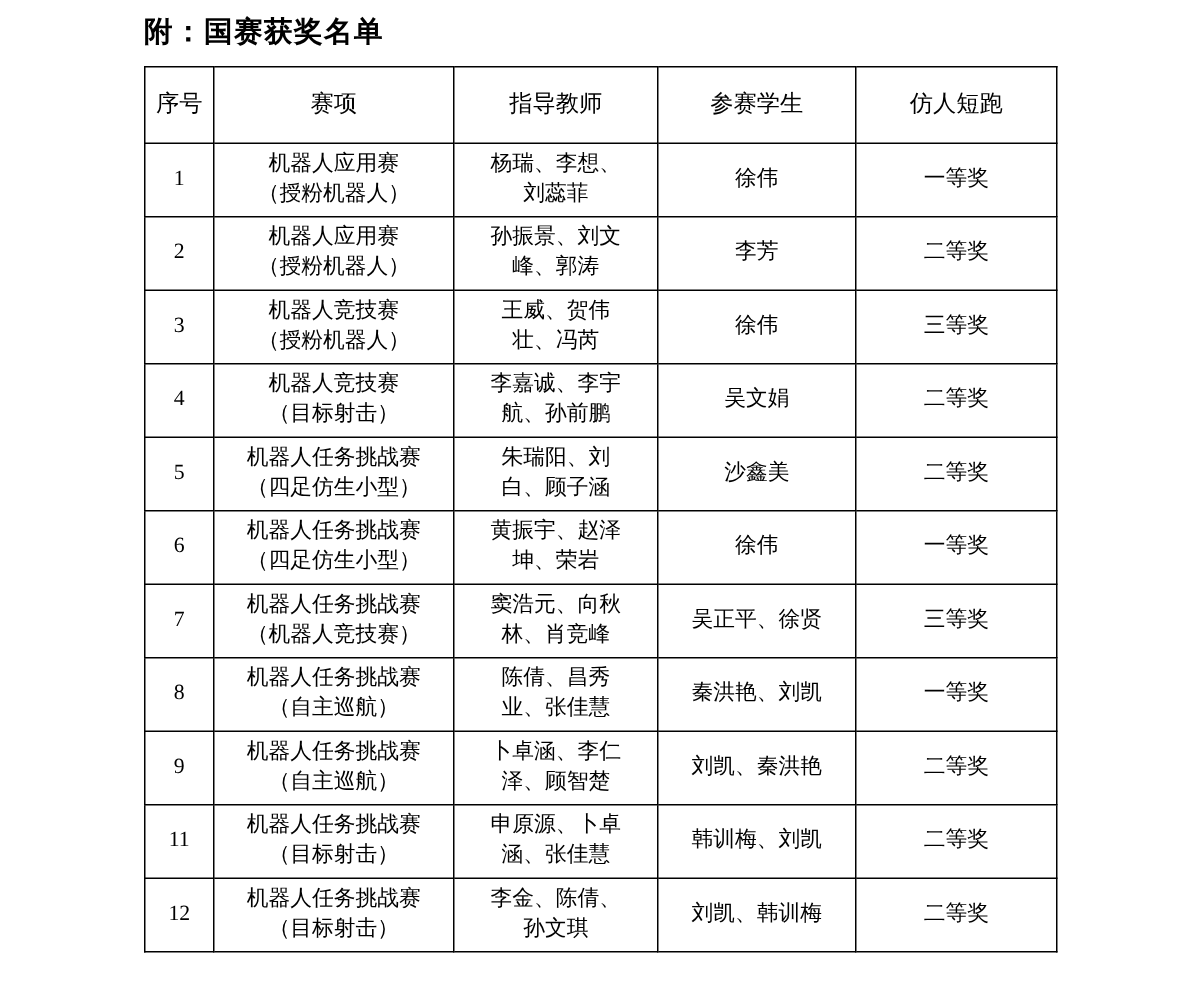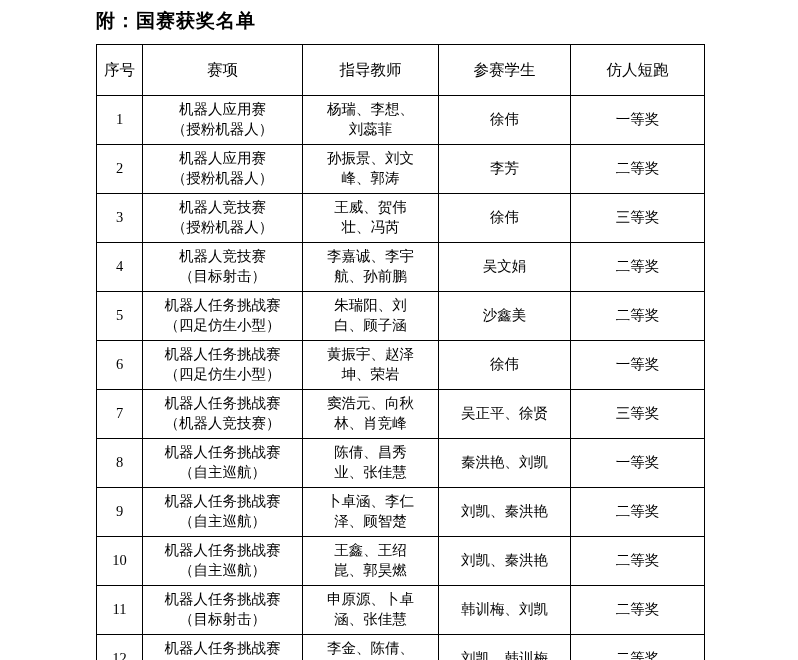--- a/index.html
+++ b/index.html
@@ -247,37 +247,20 @@
             <span class="line">泽、顾智楚</span>
           </td>
           <td class="cell-teachers">
             <span class="line">刘凯、秦洪艳</span>
           </td>
           <td class="cell-award">
             <span class="line">二等奖</span>
           </td>
         </tr>
         <tr>
-          <td class="cell-no">10</td>
-          <td class="cell-event">
-            <span class="line">机器人任务挑战赛</span>
-            <span class="line">（自主巡航）</span>
-          </td>
-          <td class="cell-students">
-            <span class="line">王鑫、王绍</span>
-            <span class="line">崑、郭昊燃</span>
-          </td>
-          <td class="cell-teachers">
-            <span class="line">刘凯、秦洪艳</span>
-          </td>
-          <td class="cell-award">
-            <span class="line">二等奖</span>
-          </td>
-        </tr>
-        <tr>
           <td class="cell-no">11</td>
           <td class="cell-event">
             <span class="line">机器人任务挑战赛</span>
             <span class="line">（目标射击）</span>
           </td>
           <td class="cell-students">
             <span class="line">申原源、卜卓</span>
             <span class="line">涵、张佳慧</span>
           </td>
           <td class="cell-teachers">

